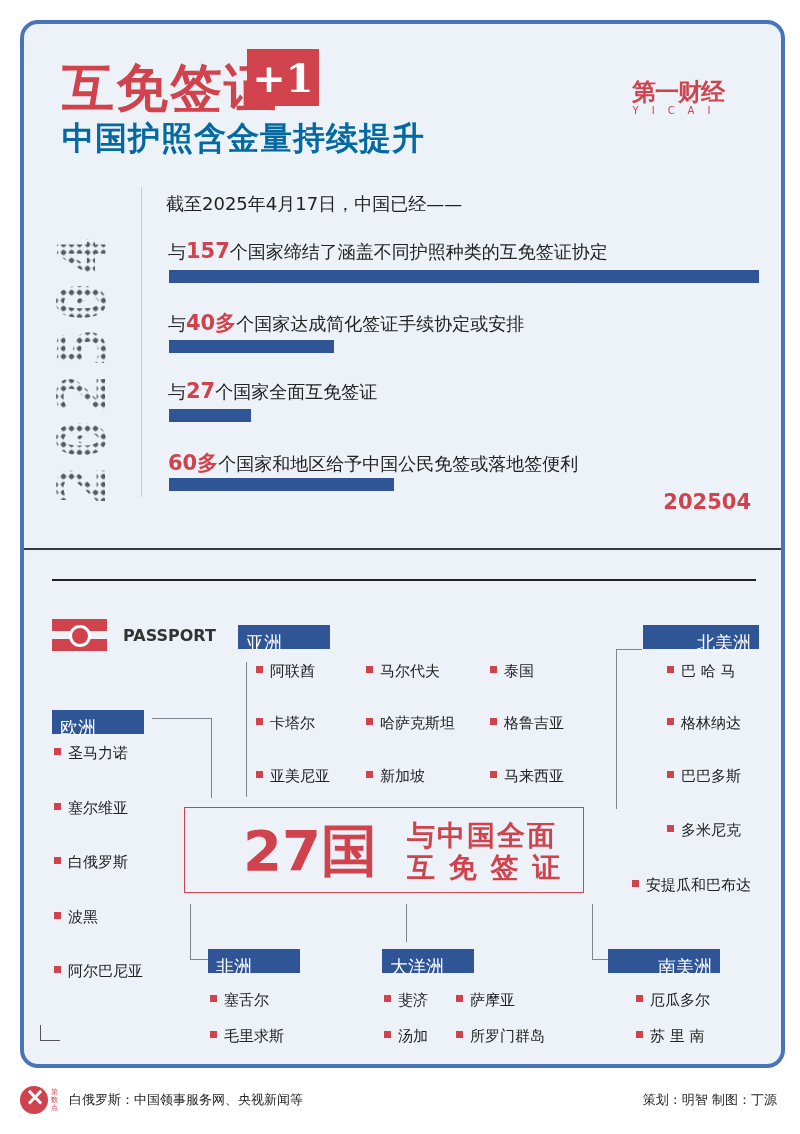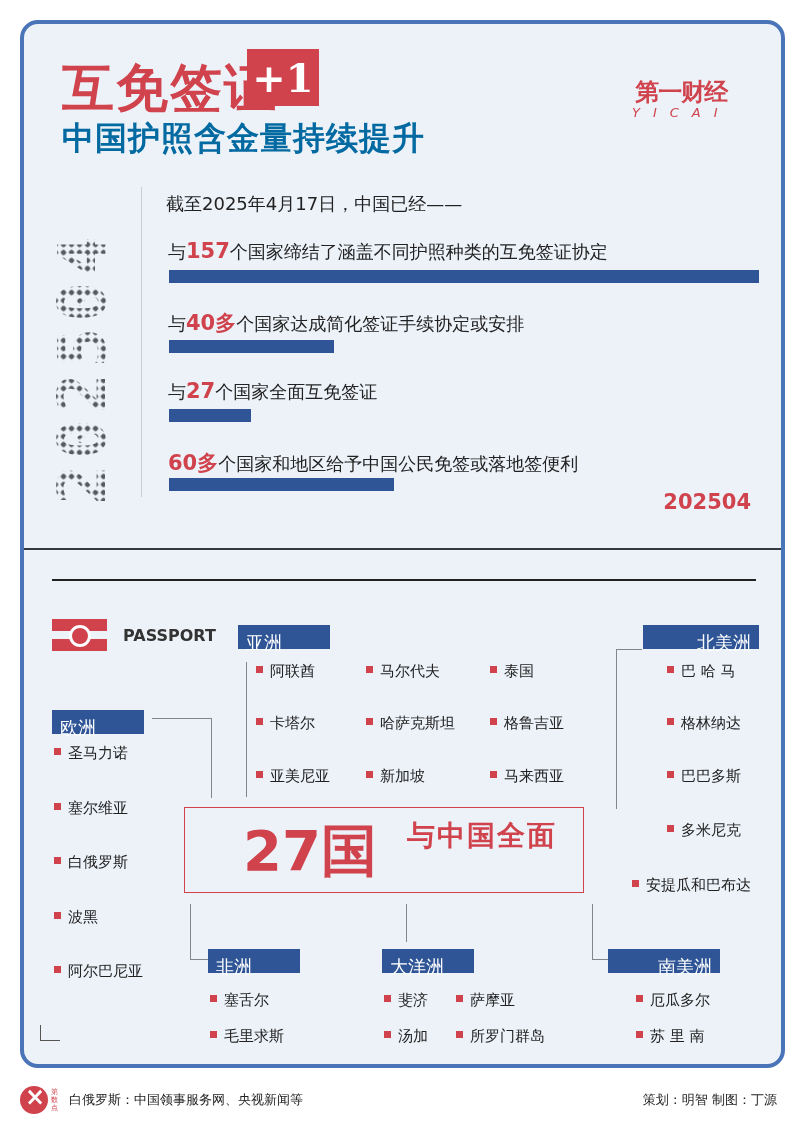--- a/index.html
+++ b/index.html
@@ -5,21 +5,21 @@
   * { box-sizing: border-box; margin: 0; padding: 0; }
   body { width: 800px; height: 1134px; background: #ffffff; font-family: "DejaVu Sans", "Liberation Sans", sans-serif; position: relative; overflow: hidden; color: #222; }
   .card { position: absolute; left: 20px; top: 20px; width: 765px; height: 1048px; border: 4px solid #4a74b8; border-radius: 18px; background: #edf2f9; overflow: hidden; }
   .top { position: absolute; left: 0; top: 0; width: 100%; height: 524px; }
   .divider { position: absolute; left: 0; top: 524px; width: 100%; height: 2px; background: #333a44; }
   .title1 { position: absolute; left: 38px; top: 30px; font-family: "DejaVu Serif", serif; font-size: 52px; font-weight: bold; color: #d0434d; letter-spacing: 2px; }
   .plus { position: absolute; left: 223px; top: 25px; width: 72px; height: 57px; background: #d0434d; color: #fff; font-family: "DejaVu Serif", serif; font-size: 40px; font-weight: bold; text-align: center; line-height: 57px; }
   .title2 { position: absolute; left: 38px; top: 93px; font-family: "DejaVu Serif", serif; font-size: 32px; font-weight: bold; color: #0369a1; letter-spacing: 1px; }
   .logo { position: absolute; left: 608px; top: 40px; text-align: center; margin-top: 12px; }
   .logo .cn { font-size: 24px; font-weight: bold; color: #d0434d; letter-spacing: -1px; }
-  .logo .en { font-size: 13px; color: #d0434d; letter-spacing: 13px; margin-top: -3px; font-style: italic; }
+  .logo .en { font-size: 10px; color: #d0434d; letter-spacing: 13px; margin-top: -3px; }
   .vnum { position: absolute; left: 18px; top: 305px; transform: rotate(-90deg); transform-origin: center; width: 300px; text-align: center; margin-left: -110px; font-family: "DejaVu Sans Mono", monospace; font-size: 66px; font-weight: bold; color: transparent; -webkit-text-stroke: 0; letter-spacing: 6px; }
   .vnum span { color: #5a5f68; text-shadow: none; border-bottom: none; }
   .vnum .dots { color: transparent; background-image: radial-gradient(circle, #555a62 2.4px, transparent 2.8px); background-size: 8px 8px; -webkit-background-clip: text; background-clip: text; }
   .vline { position: absolute; left: 117px; top: 163px; width: 1px; height: 310px; background: #c8cdd5; }
   .intro { position: absolute; left: 142px; top: 168px; font-size: 18px; color: #222; }
   .stat { position: absolute; left: 144px; font-size: 18px; color: #222; }
   .stat .num { color: #d0434d; font-weight: bold; font-size: 21px; text-align: center; }
   .bar { position: absolute; left: 145px; height: 13px; background: #2f5597; }
   .date { position: absolute; right: 30px; top: 466px; font-size: 21px; font-weight: bold; color: #d0434d; }
   .hline { position: absolute; left: 28px; top: 555px; width: 704px; height: 2px; background: #222; }
@@ -124,20 +124,21 @@
   <div class="country" style="left:643px;top:638px">巴 哈 马</div>
   <div class="country" style="left:643px;top:690px">格林纳达</div>
   <div class="country" style="left:643px;top:743px">巴巴多斯</div>
   <div class="country" style="left:643px;top:797px">多米尼克</div>
   <div class="country" style="left:608px;top:852px">安提瓜和巴布达</div>
 
   <div class="center-box">
     <div class="center-big">27国</div>
     <div class="center-sub">
       <div>与中国全面</div>
+      <div>互 免 签 证</div>
     </div>
   </div>
 
   <div class="conn" style="left:166px;top:880px;width:1px;height:55px"></div>
   <div class="conn" style="left:166px;top:935px;width:18px;height:1px"></div>
   <div class="region" style="left:184px;top:925px;width:92px">非洲</div>
   <div class="country" style="left:186px;top:967px">塞舌尔</div>
   <div class="country" style="left:186px;top:1003px">毛里求斯</div>
 
   <div class="conn" style="left:382px;top:880px;width:1px;height:38px"></div>

